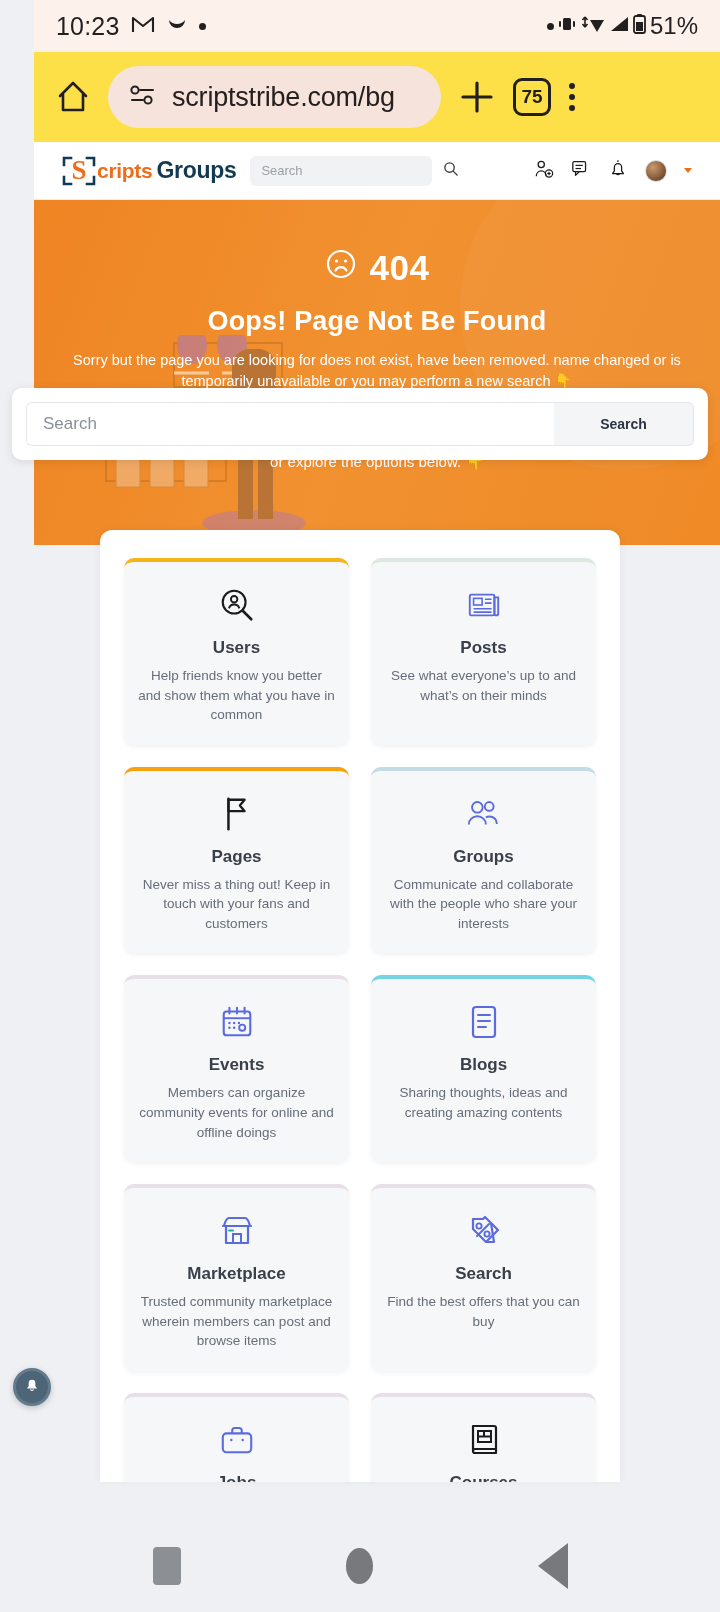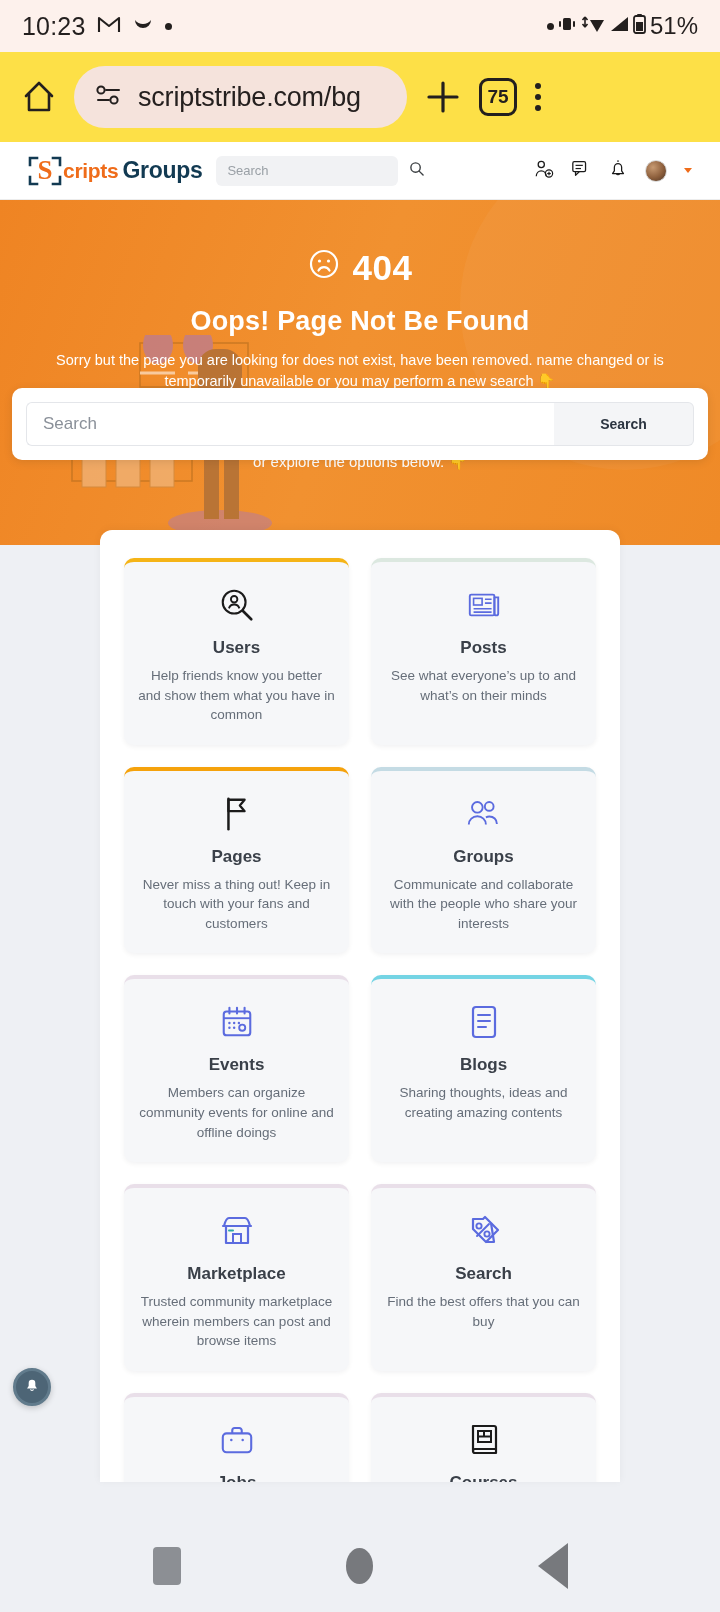--- a/index.html
+++ b/index.html
@@ -2,21 +2,21 @@
 <html><head>
 <meta charset="utf-8">
 <style>
   * { box-sizing: border-box; margin: 0; padding: 0; }
   html, body {
     width: 720px; height: 1612px;
     font-family: "Liberation Sans", sans-serif;
     background: #eef0f4;
     overflow: hidden;
   }
-  #root { position: relative; width: 720px; height: 1612px; }
+  #root { position: relative; width: 720px; height: 1612px; padding-left: 34px; }
 
   
   .status-bar {
     height: 52px; background: #fdf1ec;
     display: flex; align-items: center;
     padding: 0 22px; color: #231f1e;
   }
   .sb-left { display: flex; align-items: center; gap: 11px; }
   .sb-time { font-size: 25px; font-weight: 500; letter-spacing: .2px; }
   .sb-right { margin-left: auto; display: flex; align-items: center; gap: 1px; }

